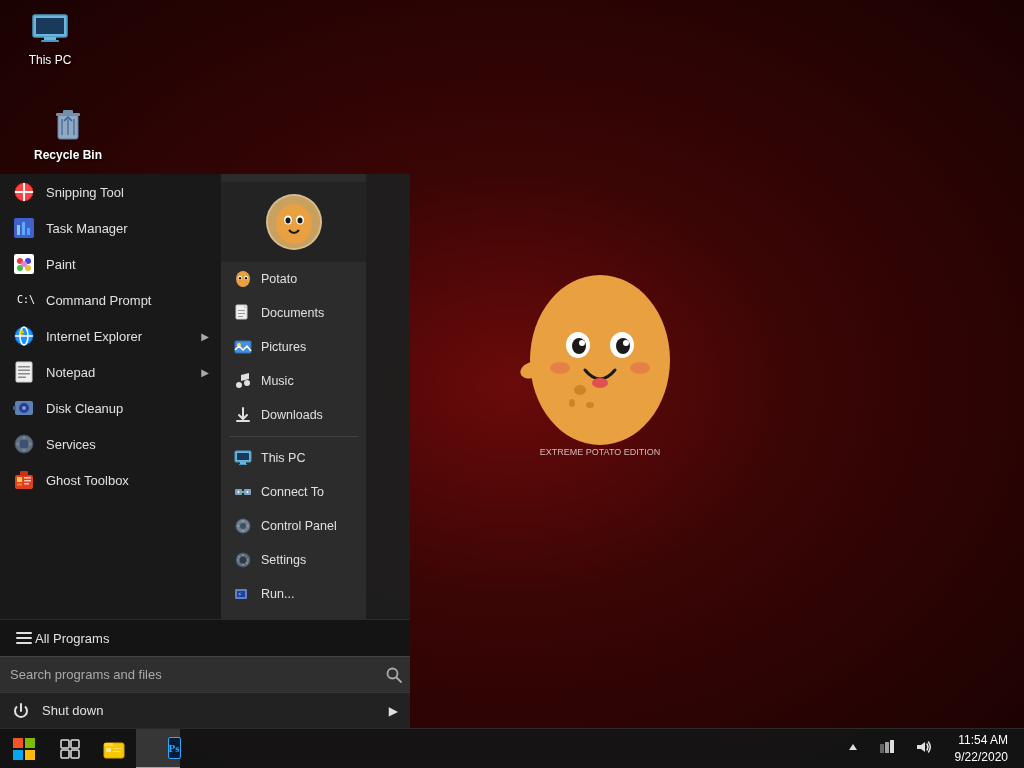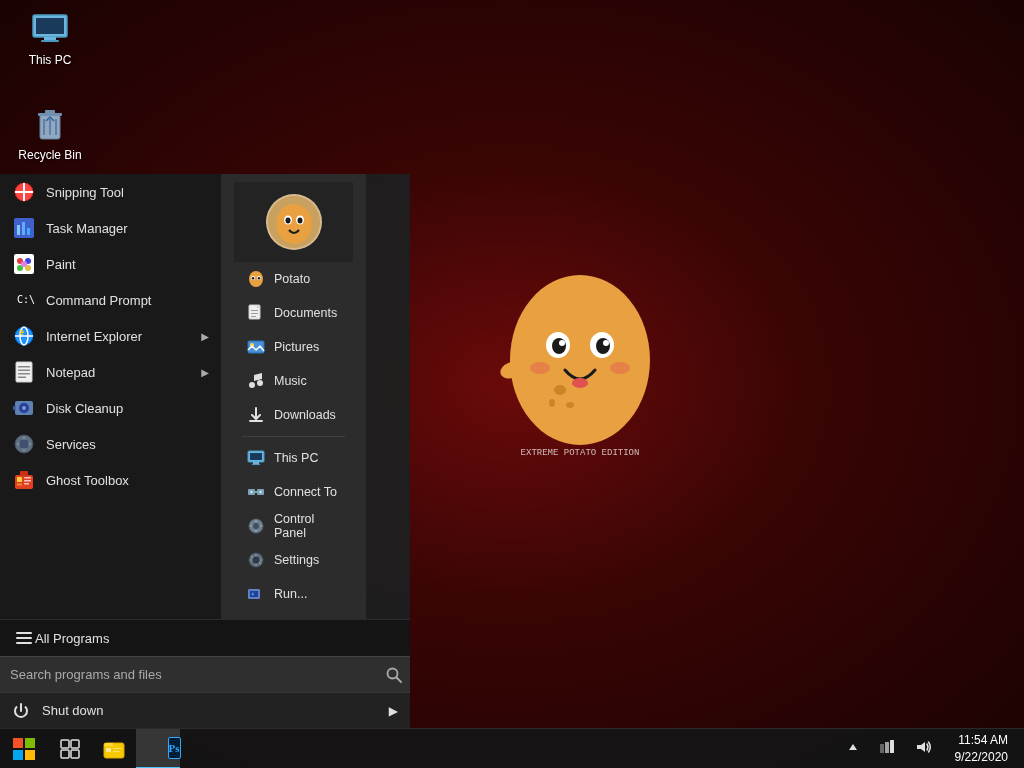--- a/index.html
+++ b/index.html
@@ -116,21 +116,21 @@
       width: 221px;
       background: rgba(25,25,25,0.98);
       display: flex;
       flex-direction: column;
     }
     .start-menu-right {
       width: 145px;
       background: rgba(45,45,45,0.98);
       display: flex;
       flex-direction: column;
-      padding: 8px 13px;
+      padding: 8px 0;
     }
     .menu-item {
       display: flex;
       align-items: center;
       height: 36px;
       padding: 0 12px;
       color: #e0e0e0;
       cursor: pointer;
       font-size: 13px;
       gap: 10px;
@@ -250,41 +250,40 @@
       border-top: 1px solid rgba(255,255,255,0.1);
     }
     .shutdown-arrow { margin-left: auto; font-size: 12px; }
 
     
     .this-pc-icon { color: #6bb5e0; }
 
     
     .potato-container {
       position: absolute;
-      right: 344px;
+      right: 324px;
       top: 240px;
-      font-family: Liberation Mono, monospace;
     }
   </style>
 </head>
 <body>
 
 <div class="desktop-icon" style="left:10px; top:5px;">
   <div class="icon-img this-pc-icon">
     <svg width="38" height="32" viewBox="0 0 38 32">
       <rect x="2" y="2" width="34" height="22" rx="2" fill="#6bb5e0" stroke="#4a9abf" stroke-width="1.5"></rect>
       <rect x="5" y="5" width="28" height="16" fill="#1a3a5c"></rect>
       <rect x="13" y="24" width="12" height="3" fill="#6bb5e0"></rect>
       <rect x="10" y="27" width="18" height="2" rx="1" fill="#4a9abf"></rect>
     </svg>
   </div>
   <div class="icon-label">This PC</div>
 </div>
 
-<div class="desktop-icon" style="left:10px; top:100px;">
+<div class="desktop-icon" style="left:28px; top:100px;font-weight:bold;">
   <div class="icon-img">
     <svg width="36" height="38" viewBox="0 0 36 38">
       <rect x="8" y="10" width="20" height="24" rx="2" fill="#90a8c0" stroke="#6080a0" stroke-width="1"></rect>
       <rect x="6" y="8" width="24" height="3" rx="1" fill="#7090b0"></rect>
       <rect x="13" y="5" width="10" height="4" rx="1" fill="#7090b0"></rect>
       <line x1="12" y1="14" x2="12" y2="30" stroke="#5070a0" stroke-width="1.5"></line>
       <line x1="18" y1="14" x2="18" y2="30" stroke="#5070a0" stroke-width="1.5"></line>
       <line x1="24" y1="14" x2="24" y2="30" stroke="#5070a0" stroke-width="1.5"></line>
 
       <path d="M14 16 L18 12 L22 16" fill="none" stroke="#3060a0" stroke-width="1.5"></path>

